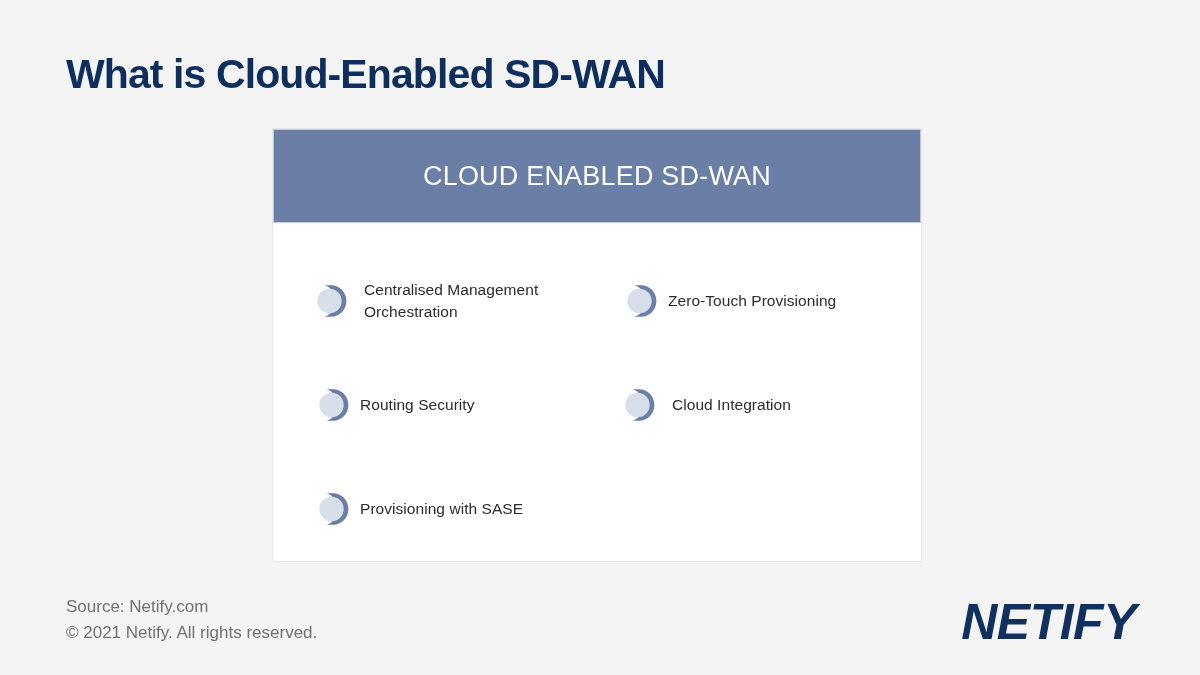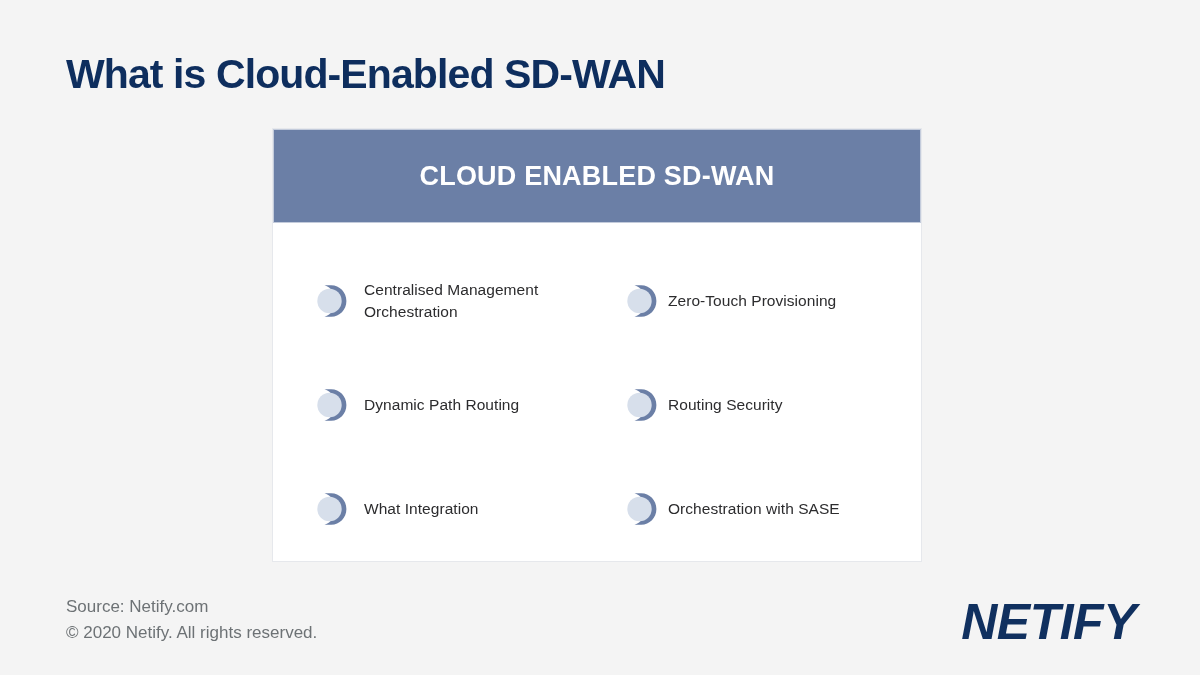--- a/index.html
+++ b/index.html
@@ -47,21 +47,21 @@
     border: 1px solid #c3cbdb;
     box-sizing: border-box;
     display: flex;
     align-items: center;
     justify-content: center;
   }
 
   #card-header-title {
     color: #ffffff;
     font-size: 27px;
-    font-weight: bold;
+    font-weight: normal;
     letter-spacing: 0.2px;
     font-stretch: condensed;
     text-align: left;
     white-space: nowrap;
   }
 
   
   #feature-grid {
     position: absolute;
     left: 0;
@@ -147,53 +147,46 @@
     </div>
 
     <div class="feature-item col2">
       <svg class="feature-icon" viewBox="0 0 34 34">
         <path d="M8.5 1.2 L15.2 1.2 C23.6 1.2 30.4 8.2 30.4 17 C30.4 25.8 23.6 32.8 15.2 32.8 L8.5 32.8 C15.2 30.6 19.6 24.4 19.6 17 C19.6 9.6 15.2 3.4 8.5 1.2 Z" fill="#6b7fa6"></path>
         <circle cx="13.5" cy="17" r="12.2" fill="#d7dfeb"></circle>
       </svg>
       <div class="feature-label">Zero-Touch Provisioning</div>
     </div>
 
-    <div class="feature-item col1">
-      <svg class="feature-icon" viewBox="0 0 34 34">
-        <path d="M8.5 1.2 L15.2 1.2 C23.6 1.2 30.4 8.2 30.4 17 C30.4 25.8 23.6 32.8 15.2 32.8 L8.5 32.8 C15.2 30.6 19.6 24.4 19.6 17 C19.6 9.6 15.2 3.4 8.5 1.2 Z" fill="#6b7fa6"></path>
-        <circle cx="13.5" cy="17" r="12.2" fill="#d7dfeb"></circle>
-      </svg>
-      <div class="feature-label">Dynamic Path Routing</div>
-    </div>
 
     <div class="feature-item col2">
       <svg class="feature-icon" viewBox="0 0 34 34">
         <path d="M8.5 1.2 L15.2 1.2 C23.6 1.2 30.4 8.2 30.4 17 C30.4 25.8 23.6 32.8 15.2 32.8 L8.5 32.8 C15.2 30.6 19.6 24.4 19.6 17 C19.6 9.6 15.2 3.4 8.5 1.2 Z" fill="#6b7fa6"></path>
         <circle cx="13.5" cy="17" r="12.2" fill="#d7dfeb"></circle>
       </svg>
       <div class="feature-label">Routing Security</div>
     </div>
 
     <div class="feature-item col1">
       <svg class="feature-icon" viewBox="0 0 34 34">
         <path d="M8.5 1.2 L15.2 1.2 C23.6 1.2 30.4 8.2 30.4 17 C30.4 25.8 23.6 32.8 15.2 32.8 L8.5 32.8 C15.2 30.6 19.6 24.4 19.6 17 C19.6 9.6 15.2 3.4 8.5 1.2 Z" fill="#6b7fa6"></path>
         <circle cx="13.5" cy="17" r="12.2" fill="#d7dfeb"></circle>
       </svg>
-      <div class="feature-label">What Integration</div>
+      <div class="feature-label">Cloud Integration</div>
     </div>
 
     <div class="feature-item col2">
       <svg class="feature-icon" viewBox="0 0 34 34">
         <path d="M8.5 1.2 L15.2 1.2 C23.6 1.2 30.4 8.2 30.4 17 C30.4 25.8 23.6 32.8 15.2 32.8 L8.5 32.8 C15.2 30.6 19.6 24.4 19.6 17 C19.6 9.6 15.2 3.4 8.5 1.2 Z" fill="#6b7fa6"></path>
         <circle cx="13.5" cy="17" r="12.2" fill="#d7dfeb"></circle>
       </svg>
-      <div class="feature-label">Orchestration with SASE</div>
+      <div class="feature-label">Provisioning with SASE</div>
     </div>
 
   </div>
 </div>
 
 <div id="footer-credits">
   <div>Source: Netify.com</div>
-  <div>© 2020 Netify. All rights reserved.</div>
+  <div>© 2021 Netify. All rights reserved.</div>
 </div>
 
 <div id="brand-logo">NETIFY</div>
 
 </body></html>

